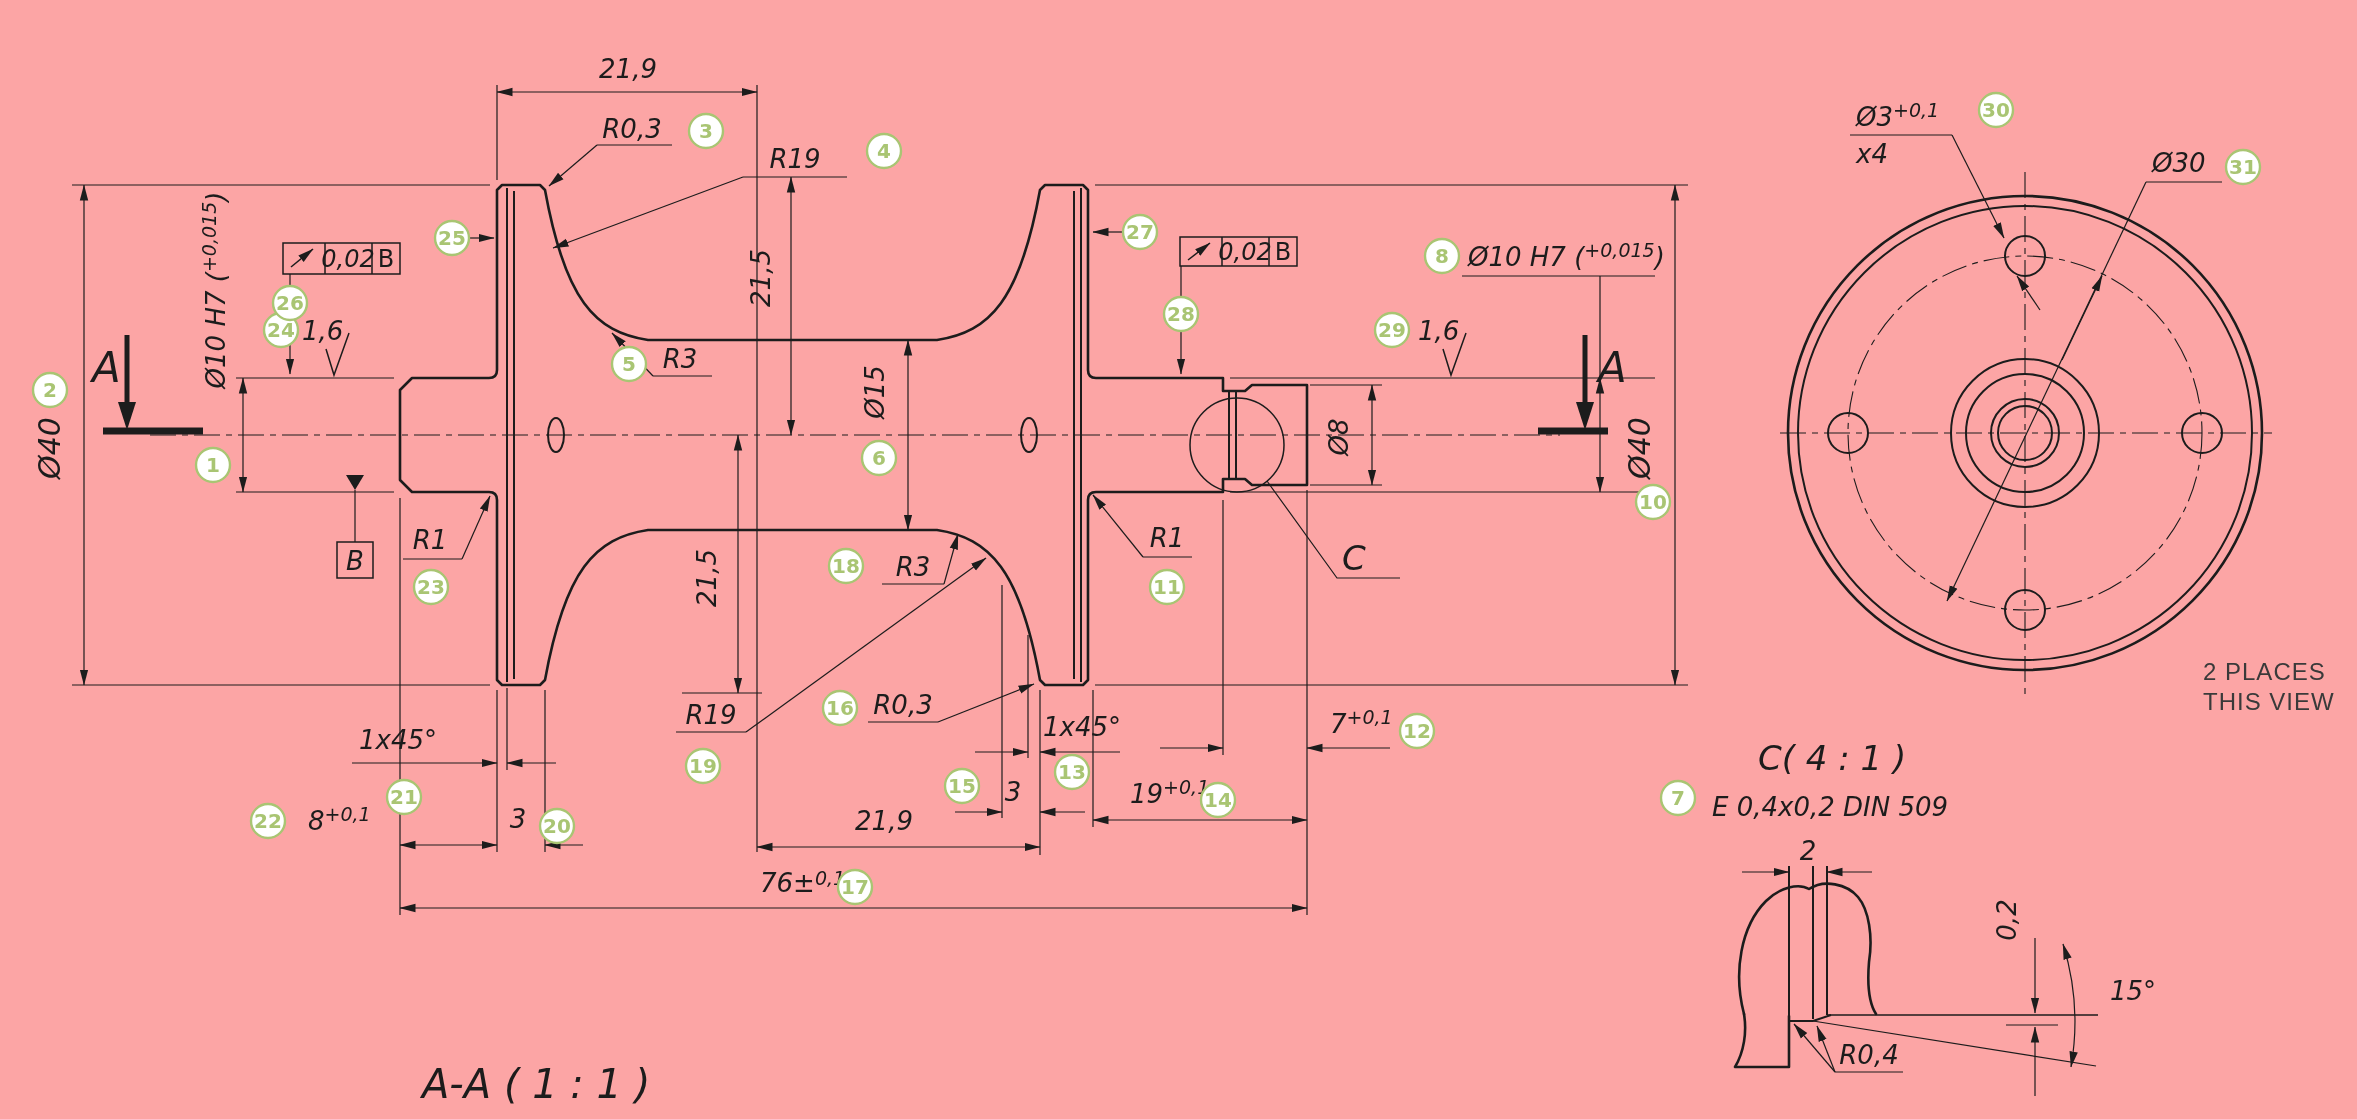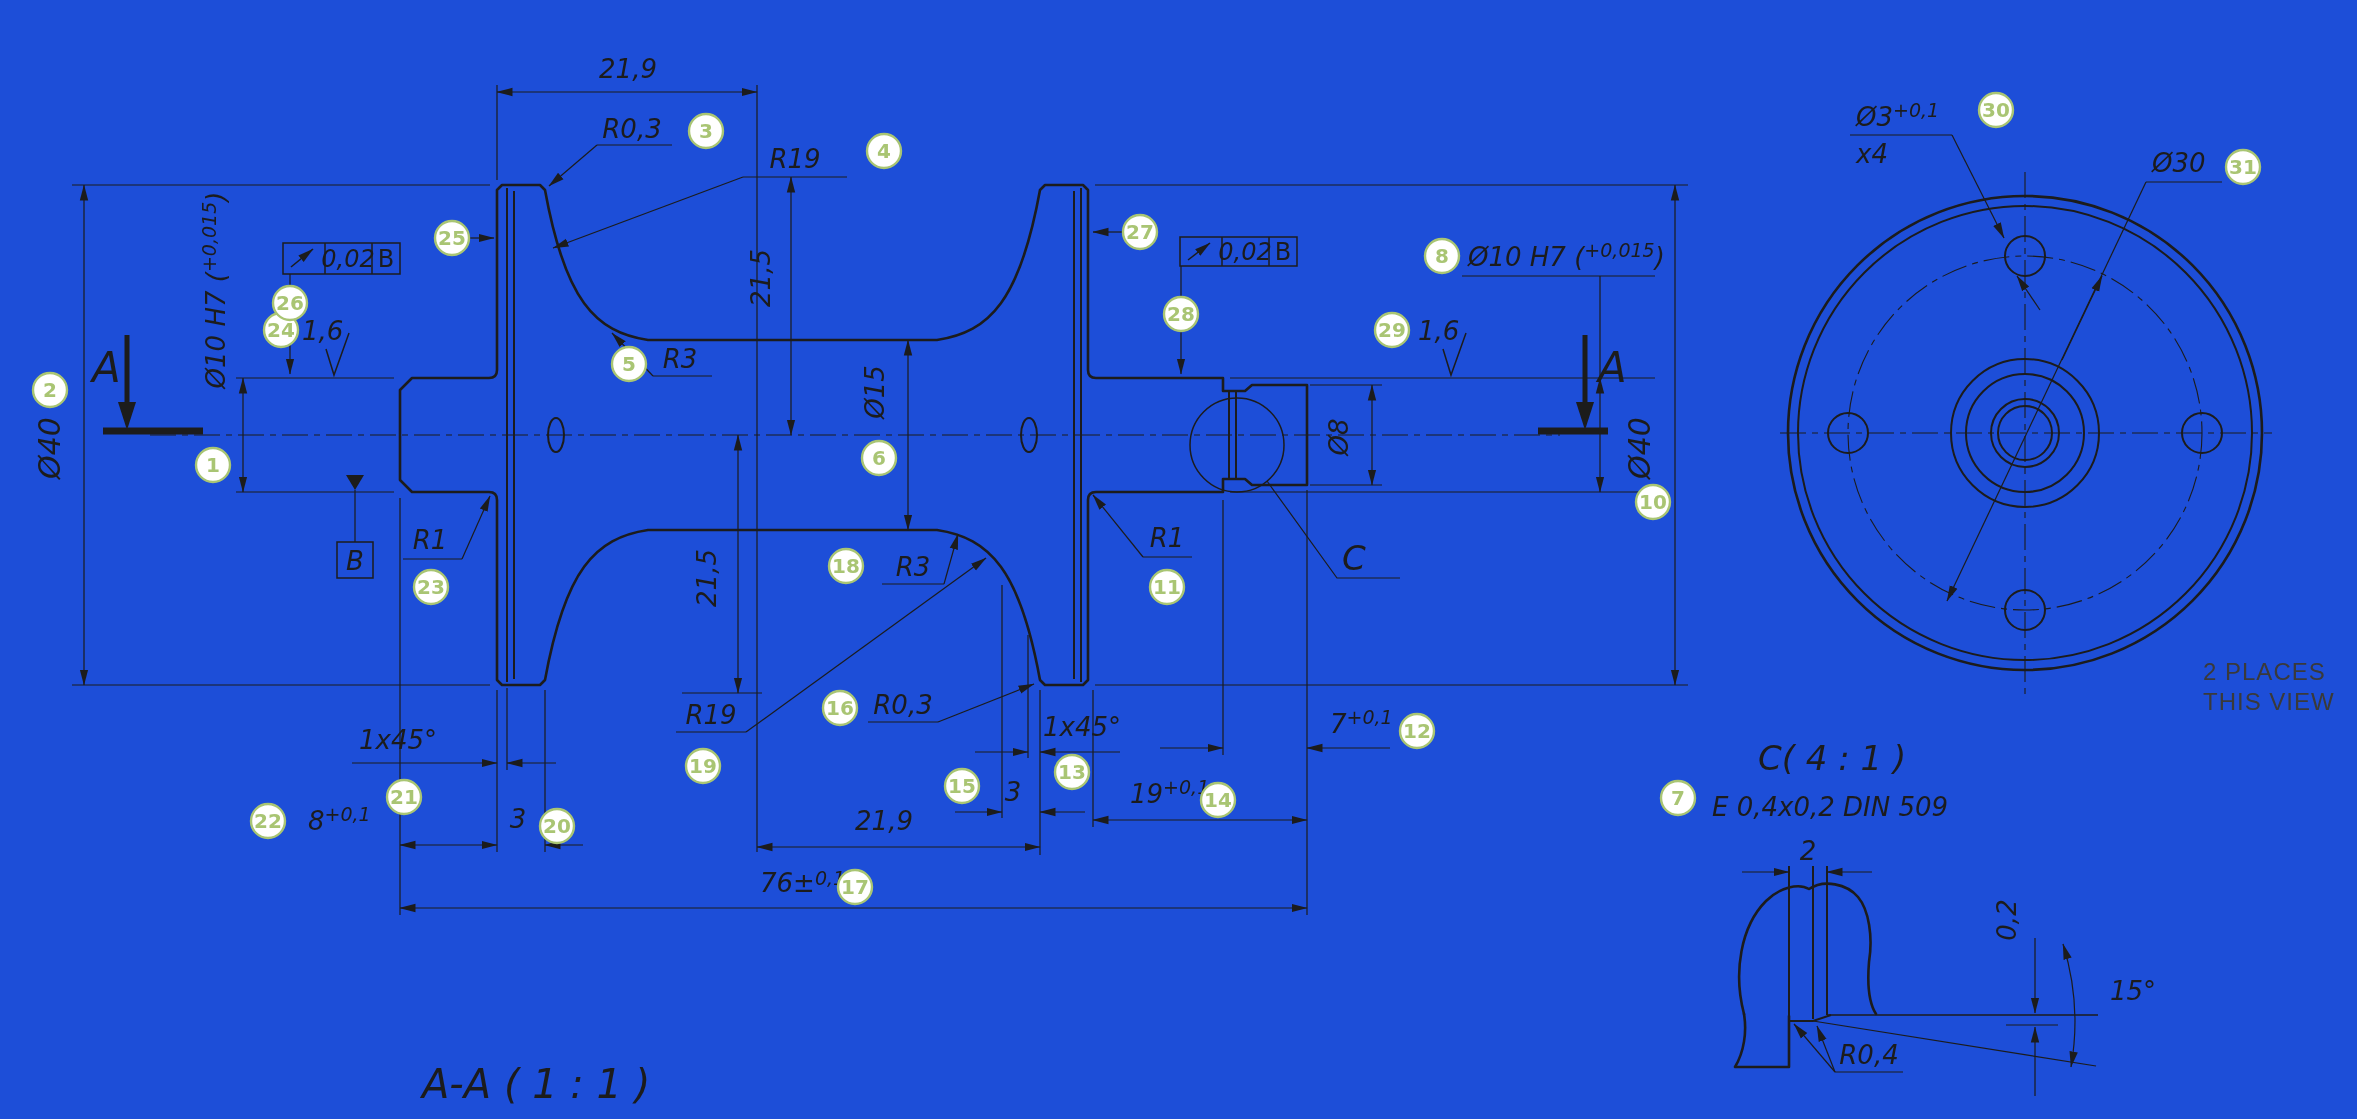--- a/index.html
+++ b/index.html
@@ -1,16 +1,16 @@
 <!DOCTYPE html>
 <html><head>
 <meta charset="utf-8">
 <style>
   html,body{margin:0;padding:0;background:#ffffff;}
-  .stage{position:relative;width:2357px;height:1119px;background:#1d4ed8;overflow:hidden;}
+  .stage{position:relative;width:2357px;height:1119px;background:#fca5a5;overflow:hidden;}
   svg{display:block;}
   .p2{stroke:#1c1c1c;stroke-width:2.6;fill:none;stroke-linejoin:round;stroke-linecap:round;}
   .p1{stroke:#1c1c1c;stroke-width:2;fill:none;}
   .t{stroke:#1c1c1c;stroke-width:1.2;fill:none;}
   .t15{stroke:#1c1c1c;stroke-width:1.5;fill:none;}
   .cl{stroke:#1c1c1c;stroke-width:1.1;fill:none;stroke-dasharray:26 6 6 6;}
   .dm{font:italic 26px "DejaVu Sans",sans-serif;fill:#1c1c1c;}
   .s30{font-size:30px;}
   .s34{font-size:34px;}
   .s40{font-size:40px;}

